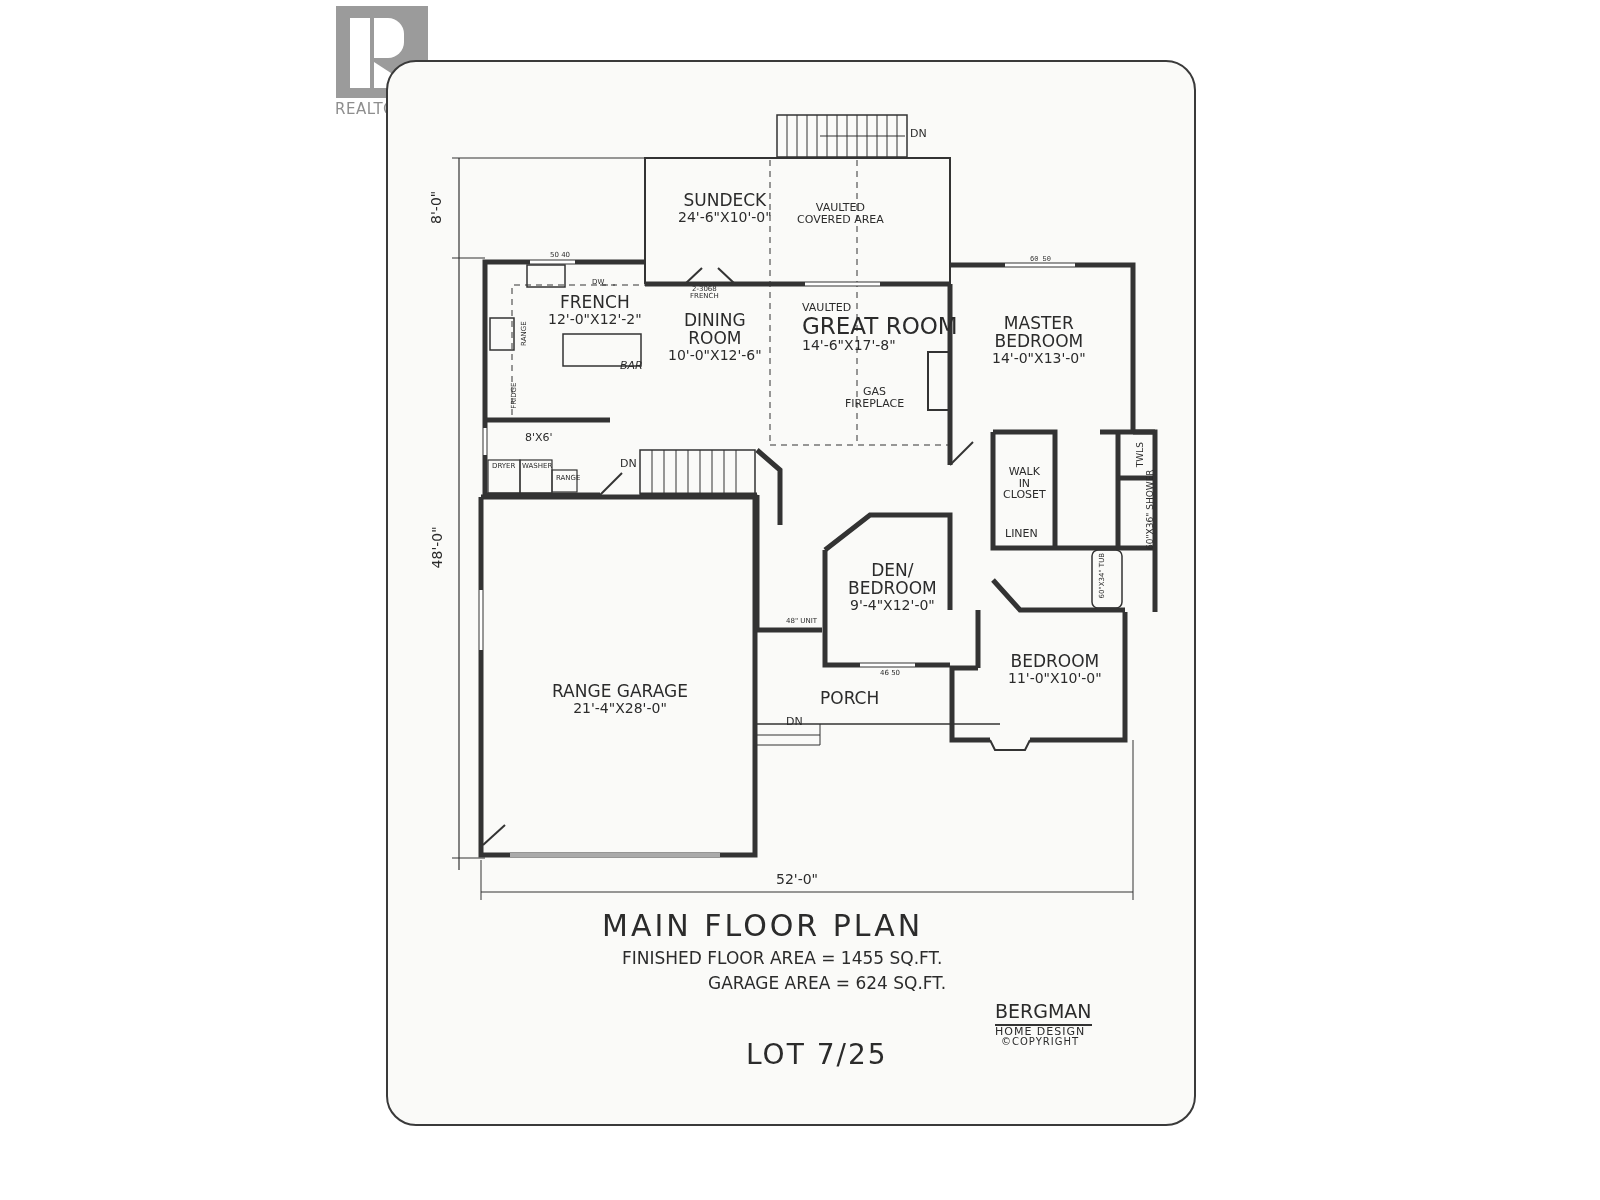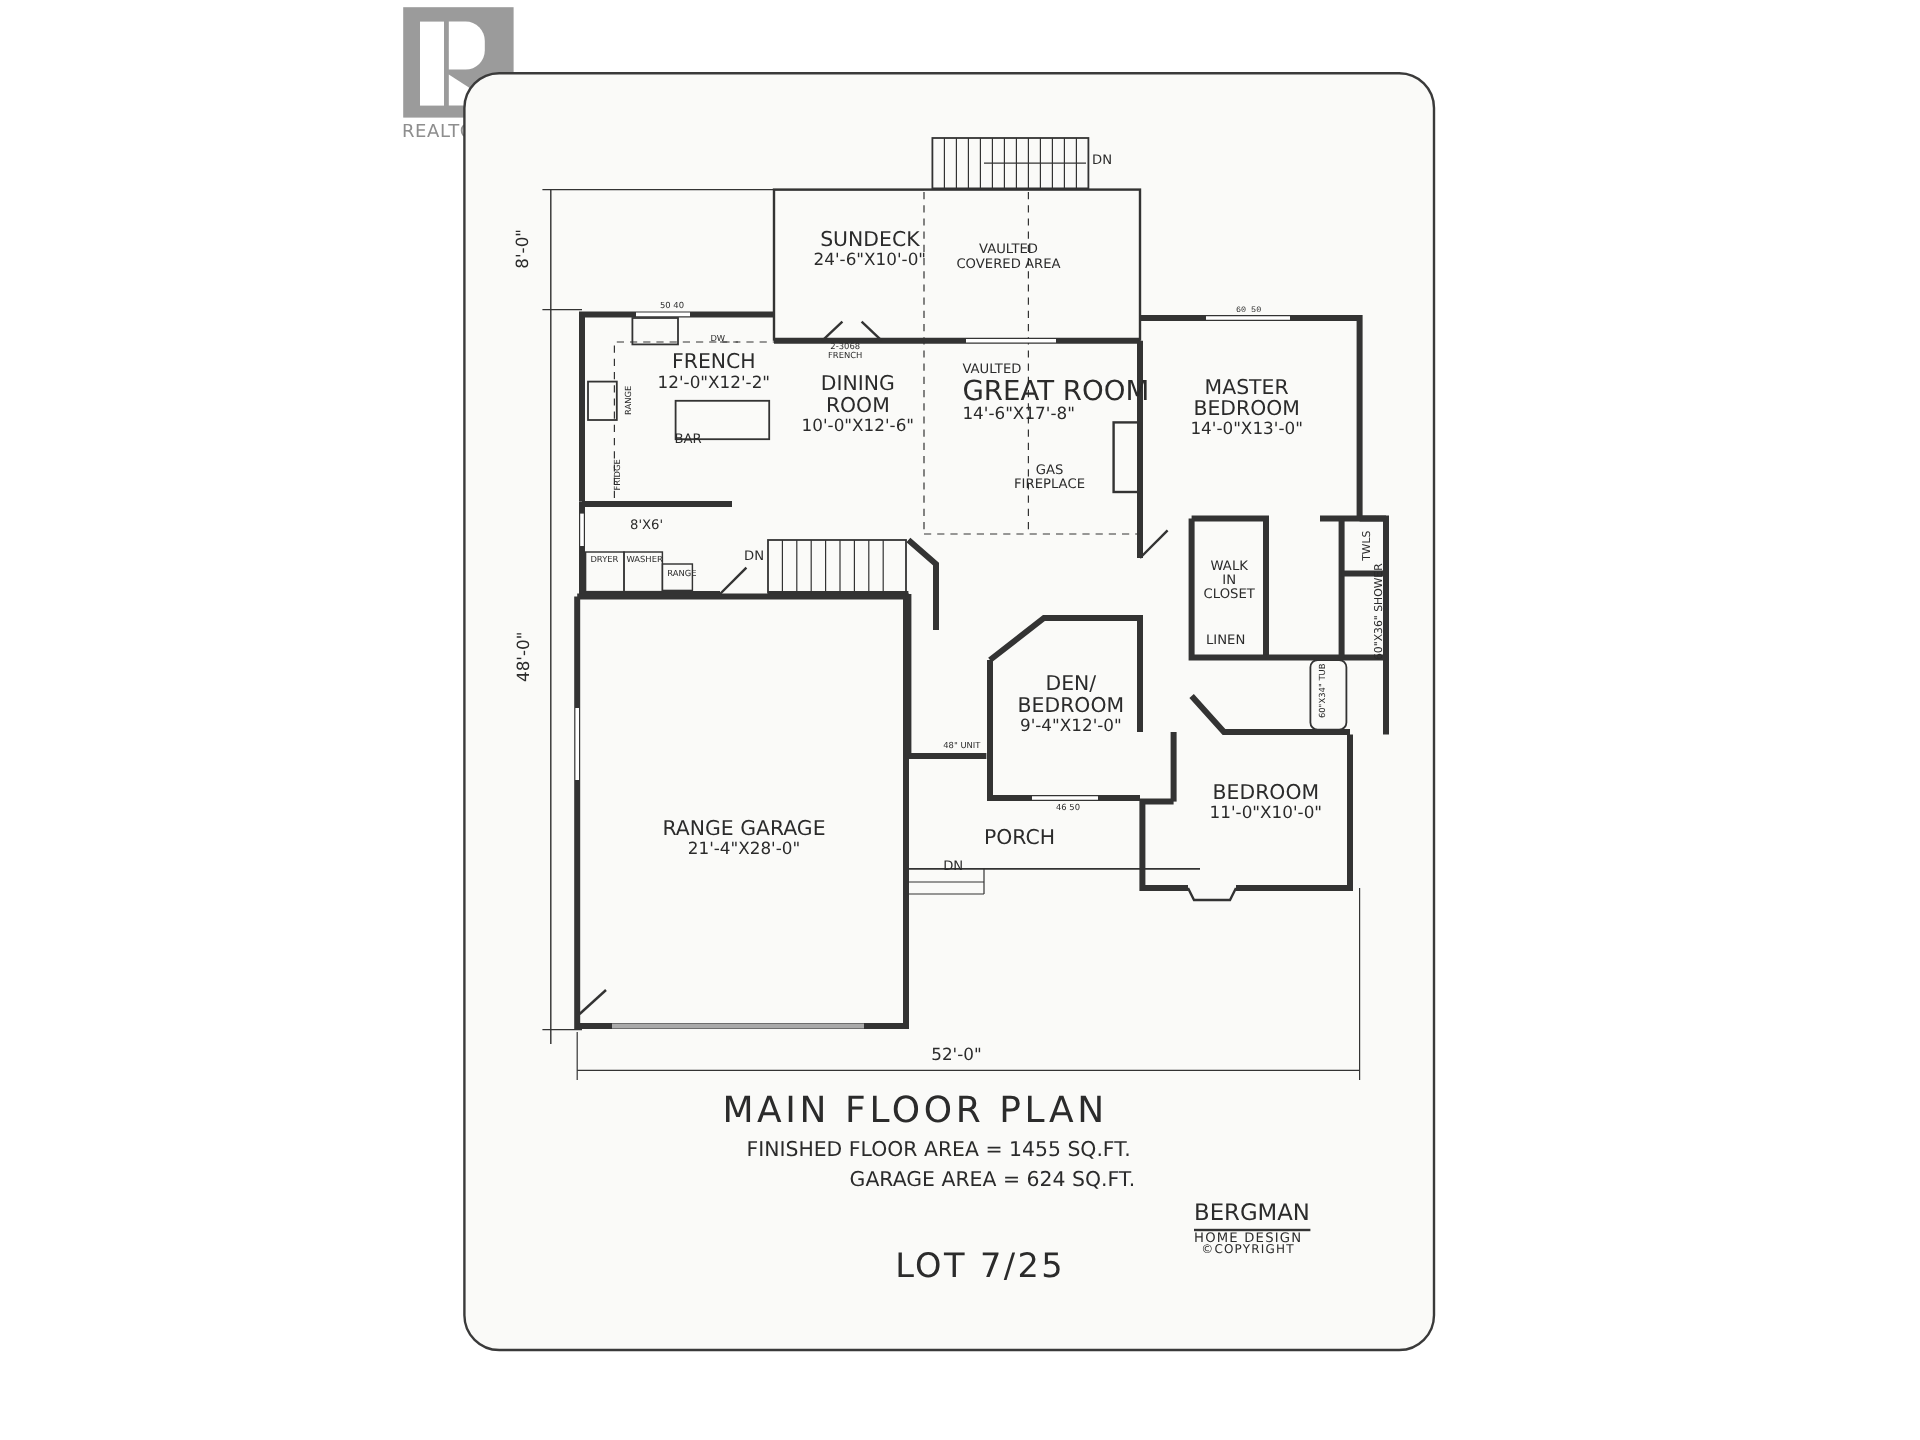--- a/index.html
+++ b/index.html
@@ -159,21 +159,21 @@
     <div class="dim">24'-6"X10'-0"</div>
   </div>
 <div class="lbl small" style="left:797px;top:202px;">
     <div>VAULTED</div>
     <div>COVERED AREA</div>
   </div>
 <div class="lbl room" style="left:548px;top:294px;">
     <div>FRENCH</div>
     <div class="dim">12'-0"X12'-2"</div>
   </div>
-<div class="lbl small" style="left:562px;top:360px;">BAR</div>
+<div class="lbl small" style="left:620px;top:360px;font-style:italic;">BAR</div>
 <div class="lbl tiny vert" style="left:512px;top:330px;">RANGE</div>
 <div class="lbl tiny vert" style="left:502px;top:392px;">FRIDGE</div>
 <div class="lbl tiny" style="left:592px;top:279px;">DW</div>
 <div class="lbl room" style="left:668px;top:312px;">
     <div>DINING</div>
     <div>ROOM</div>
     <div class="dim">10'-0"X12'-6"</div>
   </div>
 <div class="lbl" style="left:802px;top:302px;font-size:11px;text-align:left;">
     <div>VAULTED</div>

